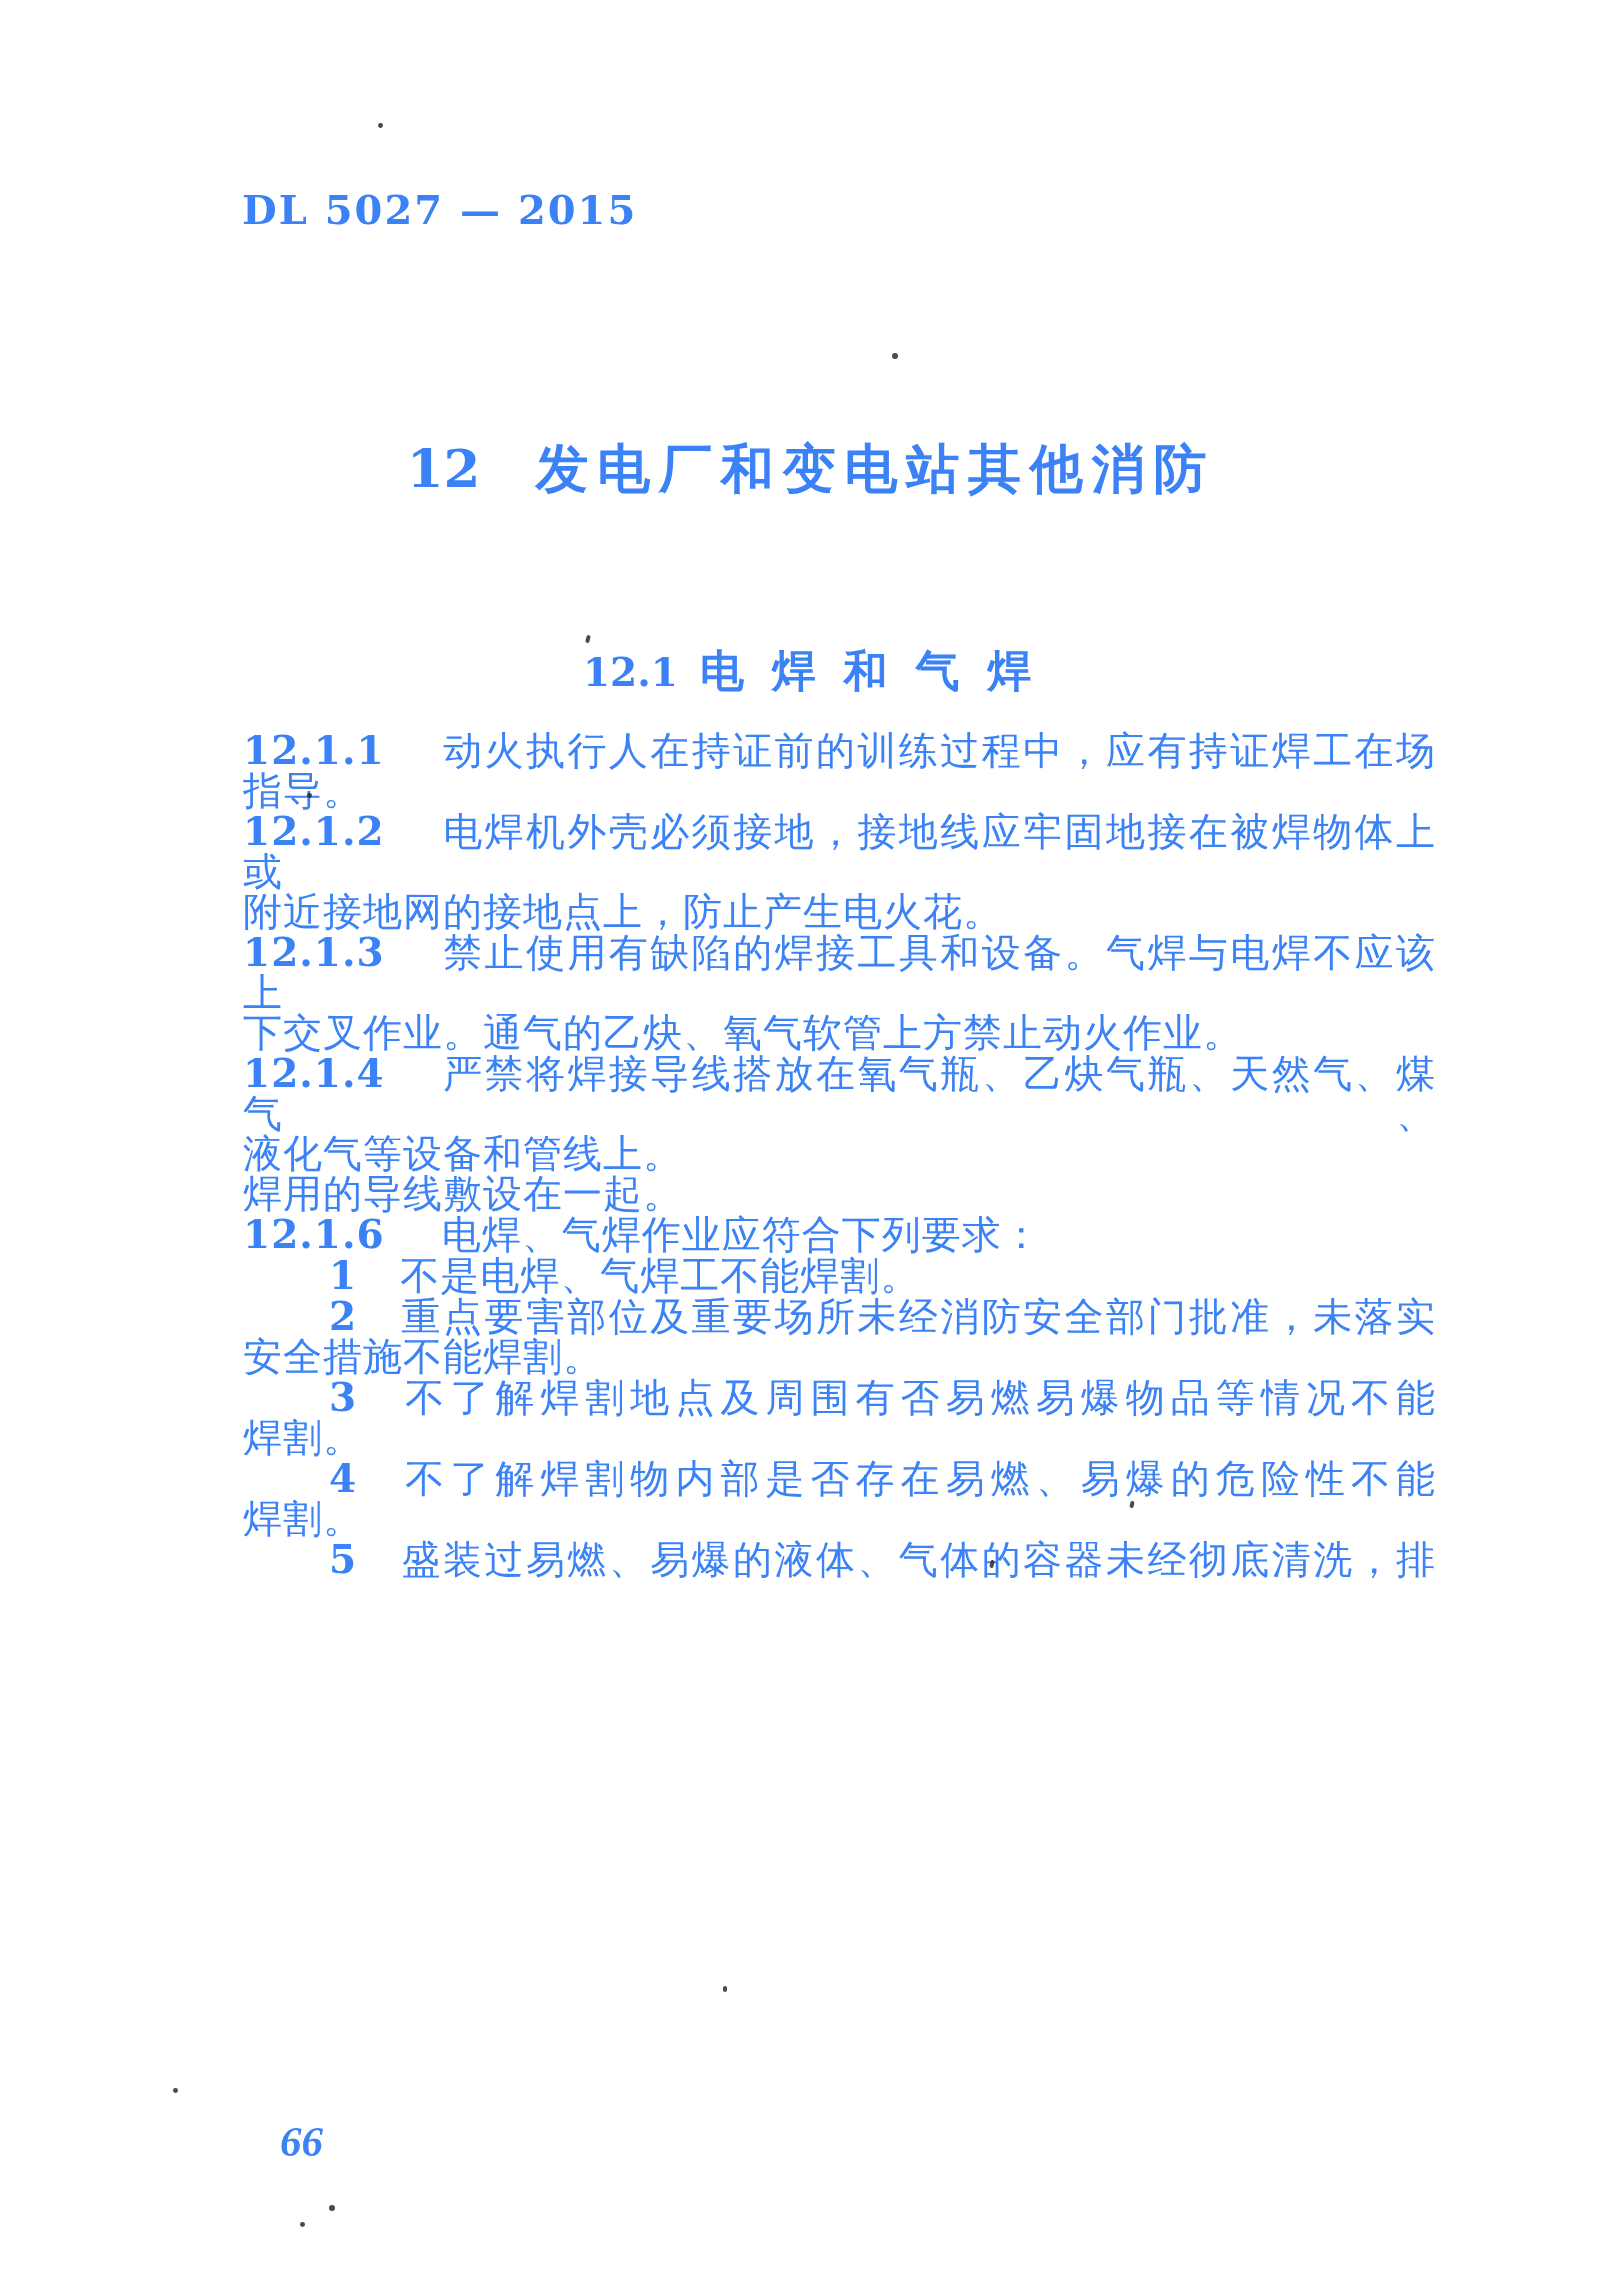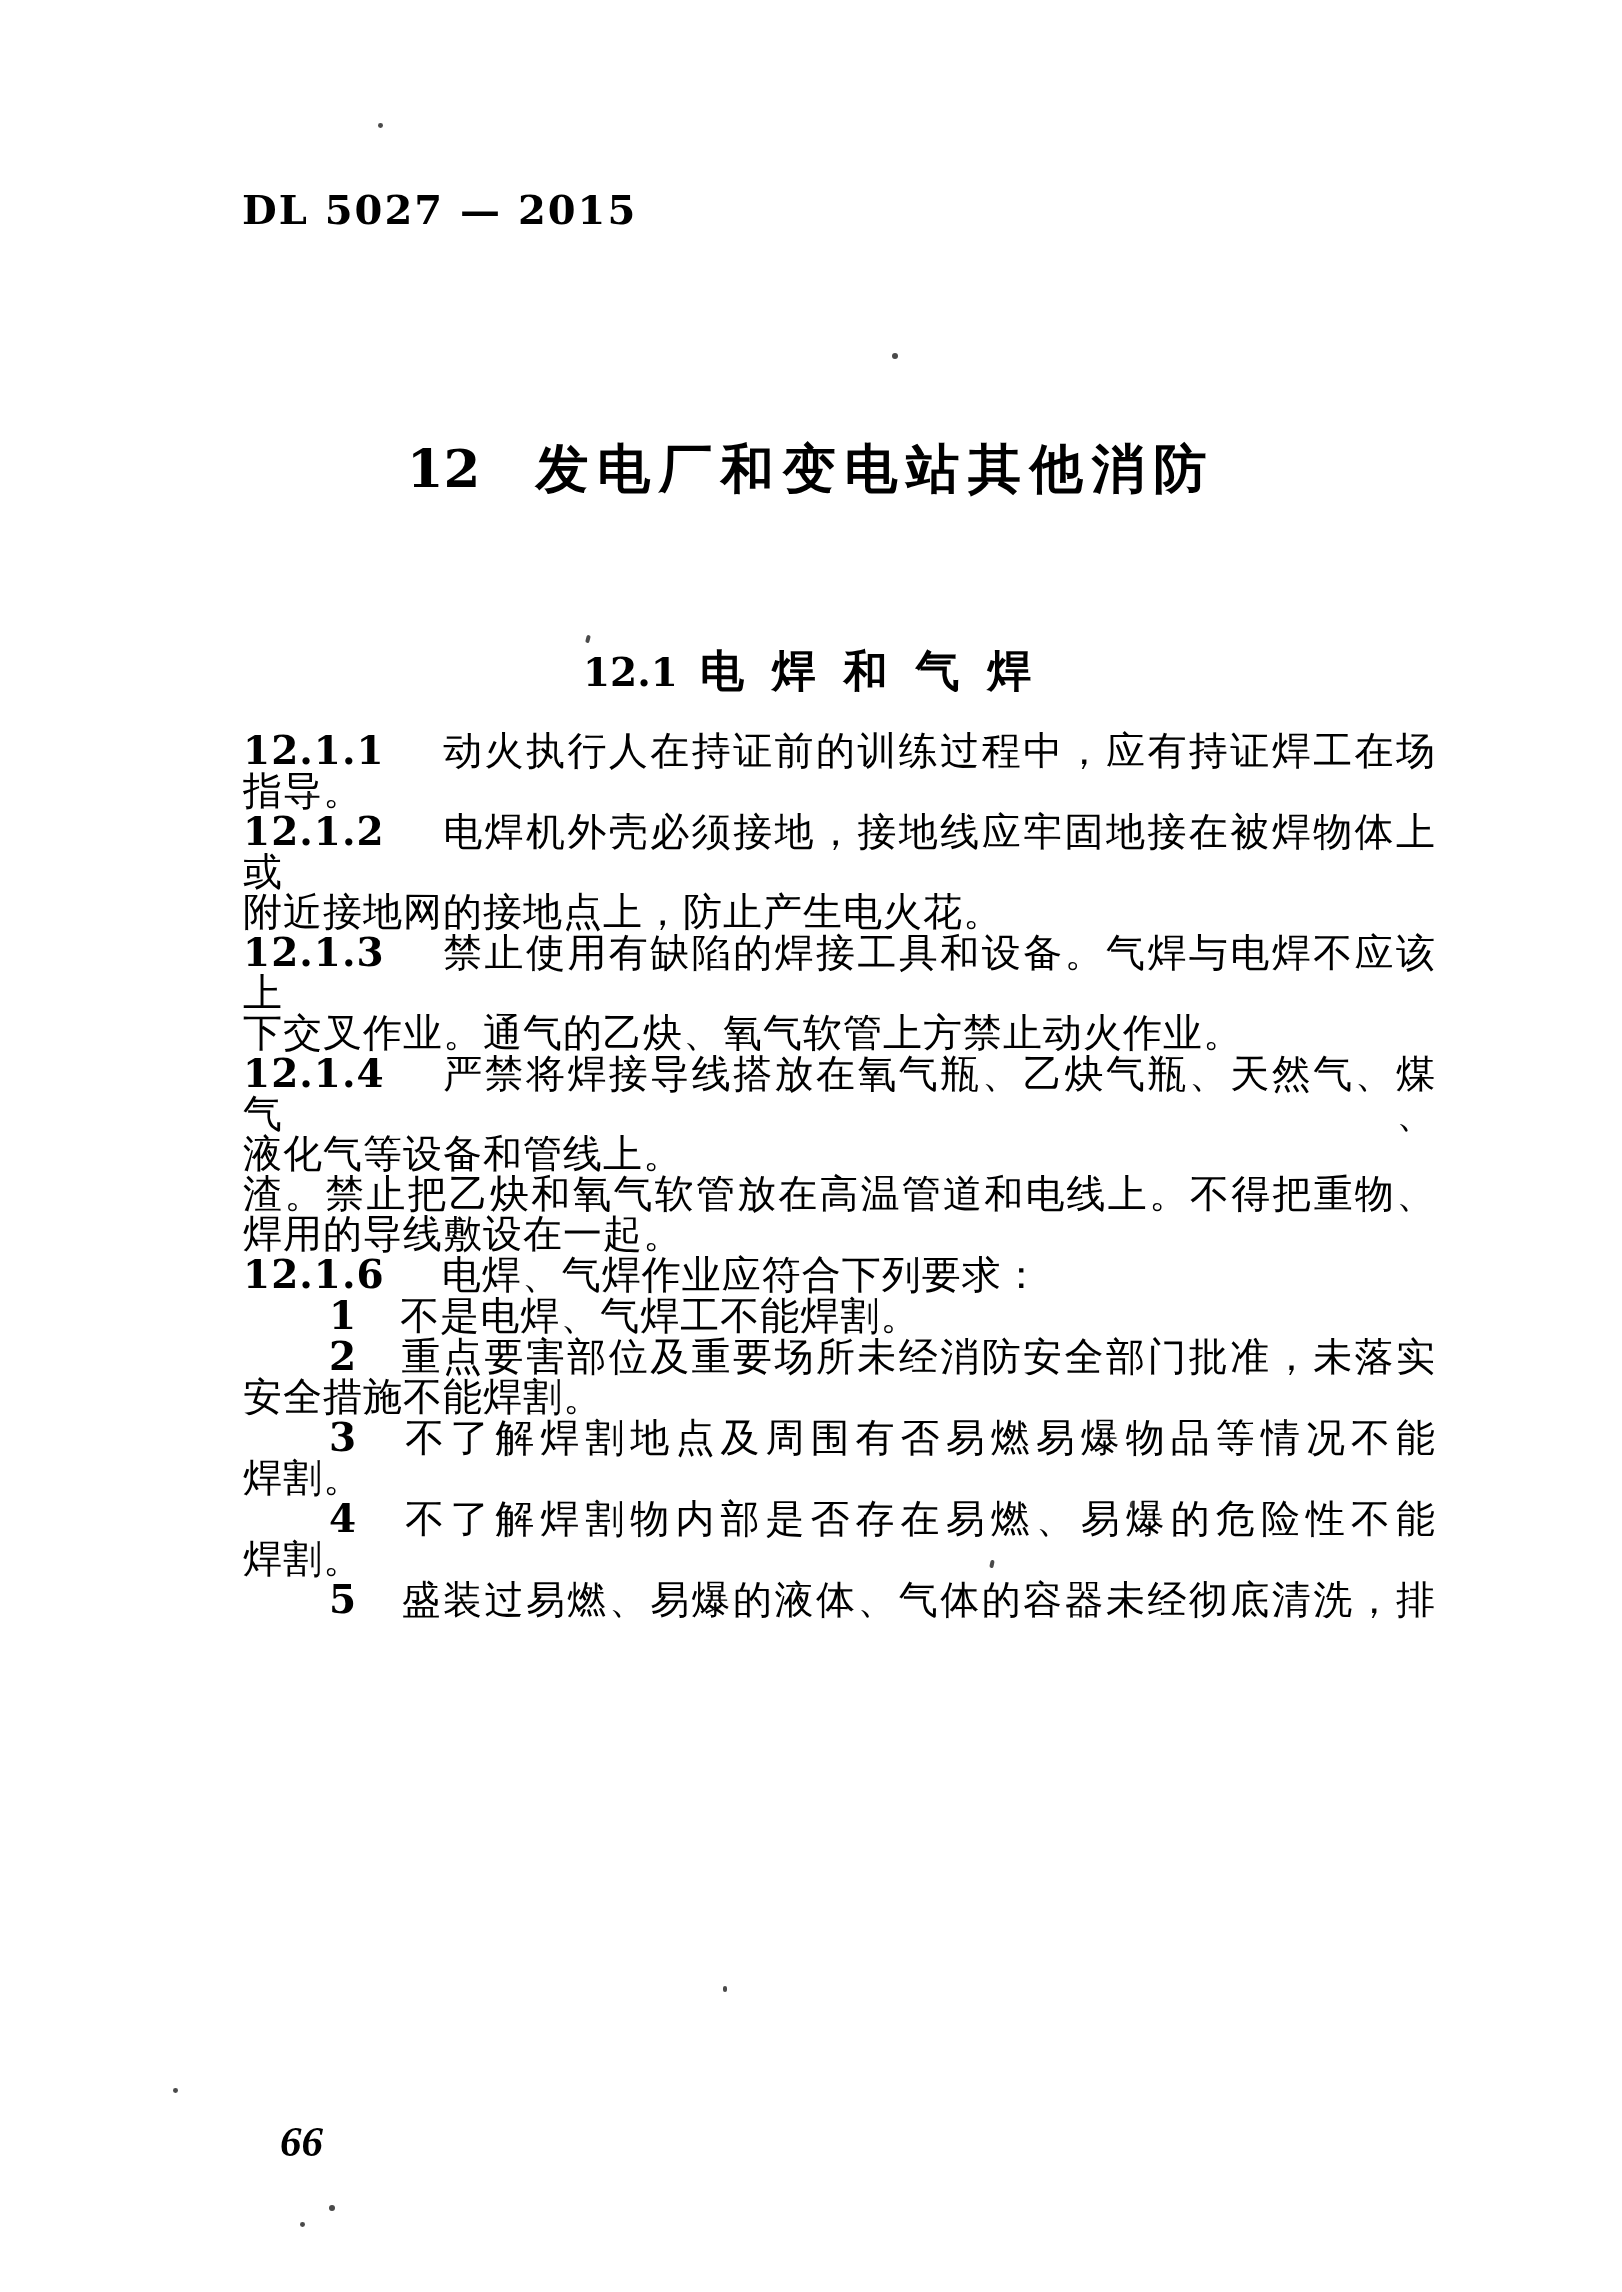--- a/index.html
+++ b/index.html
@@ -1,20 +1,20 @@
 <!DOCTYPE html>
 <html><head>
 <meta charset="utf-8">
 <style>
   html,body{margin:0;padding:0;background:#ffffff;}
   .page{
     position:relative;
     width:1622px;height:2293px;
     background:#ffffff;
-    color:#000000;
+    color:#3b82f6;
     overflow:hidden;
     font-family:"Liberation Sans","DejaVu Sans",sans-serif;
   }
   
   .doc-code{
     position:absolute;left:242px;top:186px;
     font-family:"DejaVu Serif","Liberation Serif",serif;
     font-weight:700;font-size:40px;letter-spacing:2px;
     white-space:nowrap;
   }
@@ -82,21 +82,20 @@
 
   <div class="body-text">
       <div class="line fill"><b class="num">12.1.1</b><span class="txt">动火执行人在持证前的训练过程中，应有持证焊工在场</span></div>
       <div class="line"><span class="txt">指导。</span></div>
       <div class="line fill"><b class="num">12.1.2</b><span class="txt">电焊机外壳必须接地，接地线应牢固地接在被焊物体上或</span></div>
       <div class="line"><span class="txt">附近接地网的接地点上，防止产生电火花。</span></div>
       <div class="line fill"><b class="num">12.1.3</b><span class="txt">禁止使用有缺陷的焊接工具和设备。气焊与电焊不应该上</span></div>
       <div class="line"><span class="txt">下交叉作业。通气的乙炔、氧气软管上方禁止动火作业。</span></div>
       <div class="line fill"><b class="num">12.1.4</b><span class="txt">严禁将焊接导线搭放在氧气瓶、乙炔气瓶、天然气、煤气、</span></div>
       <div class="line"><span class="txt">液化气等设备和管线上。</span></div>
-      <div class="line fill"><span class="txt">渣。禁止把乙炔和氧气软管放在高温管道和电线上。不得把重物、</span></div>
       <div class="line"><span class="txt">焊用的导线敷设在一起。</span></div>
       <div class="line"><b class="num">12.1.6</b><span class="txt">电焊、气焊作业应符合下列要求：</span></div>
       <div class="line"><b class="num sub">1</b><span class="txt">不是电焊、气焊工不能焊割。</span></div>
       <div class="line fill"><b class="num sub">2</b><span class="txt">重点要害部位及重要场所未经消防安全部门批准，未落实</span></div>
       <div class="line"><span class="txt">安全措施不能焊割。</span></div>
       <div class="line fill"><b class="num sub">3</b><span class="txt">不了解焊割地点及周围有否易燃易爆物品等情况不能</span></div>
       <div class="line"><span class="txt">焊割。</span></div>
       <div class="line fill"><b class="num sub">4</b><span class="txt">不了解焊割物内部是否存在易燃、易爆的危险性不能</span></div>
       <div class="line"><span class="txt">焊割。</span></div>
       <div class="line fill"><b class="num sub">5</b><span class="txt">盛装过易燃、易爆的液体、气体的容器未经彻底清洗，排</span></div>

